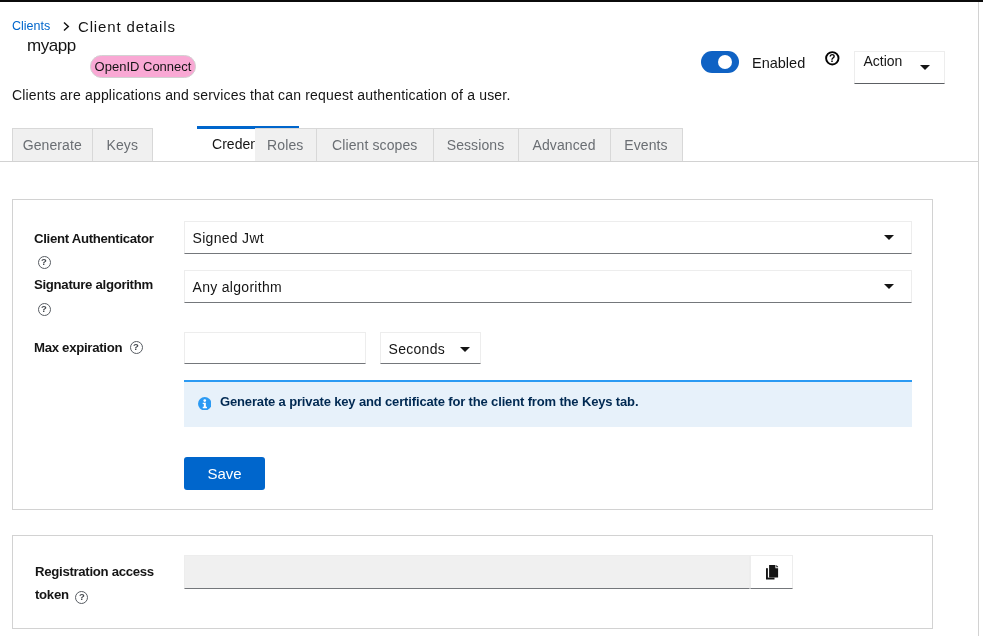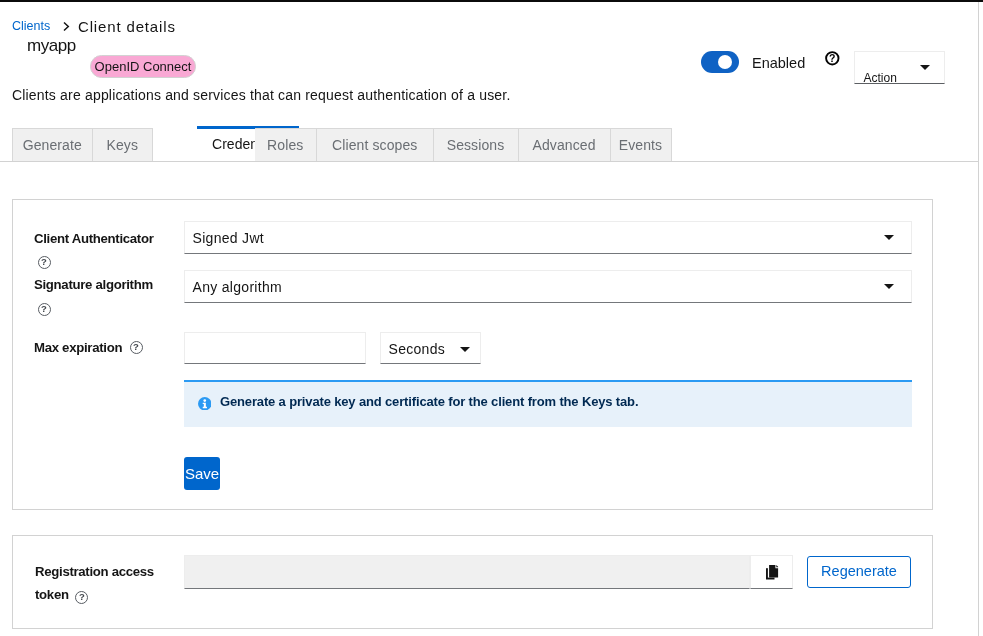--- a/index.html
+++ b/index.html
@@ -21,21 +21,21 @@
 #title { left:10px; top:36px; font-size:17px; letter-spacing:-0.45px; color:#151515;margin-left:17px; }
 #chip { left:90px; top:55px; width:106px; height:23px; border:1px solid #d2d2d2; background:#f9a8d4; border-radius:12px; font-size:13px; line-height:22px; text-align:center; color:#151515;}
 #subtitle { left:12px; top:87px; font-size:14px; letter-spacing:0.18px; color:#151515; }
 
 
 #switch { left:700.5px; top:51px; width:38px; height:21.5px; border-radius:11px; background:#0f62c4; }
 #knob { position:absolute; left:17.8px; top:3.7px; width:14px; height:14px; border-radius:50%; background:#fff; }
 #enabled { left:752px; top:54.5px; font-size:14.5px; color:#151515; }
 #helpblack { left:825px; top:51px; }
 #actionbox { left:854px; top:51px; width:91px; height:32.5px; border:1px solid #ededed; border-bottom:1.5px solid #5c5f63; background:#fff; }
-#actionbox .txt { position:absolute; left:8.5px; top:19px; font-size:12px; color:#151515; }
+#actionbox .txt { position:absolute; left:8.5px; top:1px; font-size:14px; color:#151515; }
 .caret { width:0; height:0; border-left:5px solid transparent; border-right:5px solid transparent; border-top:5.5px solid #151515; }
 #actionbox .caret { position:absolute; left:65px; top:13px; }
 
 
 #tabrow { left:0px; top:126px; width:983px; height:36px; }
 #tabline { left:0; top:161px; width:978px; height:1px; background:#d2d2d2; }
 .tab { position:absolute; top:1.5px; height:34px; background:#f0f0f0; border-top:1px solid #d8d8d8; border-right:1px solid #d8d8d8; color:#6a6e73; font-size:14px; letter-spacing:0.1px; text-align:center; line-height:32px; }
 .tab.first { border-left:1px solid #d8d8d8; }
 .tab.active { top:0; background:#fff; border:none; border-top:3px solid #0066cc; color:#151515; letter-spacing:0; height:36.5px; line-height:31px; }
 
@@ -54,21 +54,21 @@
 #sel2 { left:184px; top:270px; width:728px; height:33px; }
 #sel1 .caret, #sel2 .caret { position:absolute; left:699px; top:13px; }
 #maxinput { left:184px; top:332px; width:182px; height:32px; }
 #secbox { left:380px; top:332px; width:101px; height:32px;text-align:right; }
 #secbox .caret { position:absolute; left:78.5px; top:13.5px; }
 
 
 #alert { left:184px; top:380px; width:728px; height:47px; background:#e7f1fa; border-top:2px solid #2b9af3; }
 #alerttxt { left:220px; top:394px; font-size:13px; letter-spacing:-0.15px; font-weight:bold; color:#002952; }
 
-#save { left:184px; top:457px; width:36px; height:33px; background:#0066cc; border-radius:3px; color:#fff; font-size:15px; text-align:center; line-height:33px; }
+#save { left:184px; top:457px; width:81px; height:33px; background:#0066cc; border-radius:3px; color:#fff; font-size:15px; text-align:center; line-height:33px; }
 
 
 #reglabel { left:35px; top:559.5px; width:130px; font-size:13.2px; font-weight:bold; letter-spacing:-0.3px; line-height:23px; color:#151515; }
 #regq { left:75.3px; top:590.5px; }
 #roinput { left:184px; top:555px; width:566px; height:33.5px; background:#f0f0f0; border:1px solid #ededed; border-bottom:1px solid #74777b; }
 #copybtn { left:750px; top:555px; width:43px; height:33.5px; background:#fff; border:1px solid #ededed; border-bottom:1px solid #74777b; }
 #regen { left:807px; top:556px; width:104px; height:32px; border:1.5px solid #0066cc; border-radius:3px; color:#0066cc; font-size:14.5px; text-align:center; line-height:29px; background:#fff; }
 </style>
 </head>
 <body>
@@ -100,21 +100,21 @@
     </div>
 
   <div class="abs" id="tabrow">
     <div class="tab first" style="left:11.5px; width:81.5px;">Generate</div>
     <div class="tab" style="left:93px; width:59.5px;">Keys</div>
     <div class="tab active" style="left:152.5px; width:102px;margin-left:44px;">Credentials</div>
     <div class="tab" style="left:254.5px; width:62.5px;">Roles</div>
     <div class="tab" style="left:317px; width:116.5px;">Client scopes</div>
     <div class="tab" style="left:518.5px; width:92px;">Advanced</div>
     <div class="tab" style="left:433.5px; width:85px;">Sessions</div>
-    <div class="tab" style="left:610.5px; width:61px;">Events</div>
+    <div class="tab" style="left:610.5px; width:72px;">Events</div>
   </div>
   <div class="abs" id="tabline"></div>
 
   <div class="card" id="card1"></div>
 
   <div class="abs label" style="left:34px; top:231px;">Client Authenticator</div>
   <div class="qicon" style="left:37.5px; top:255.5px;">?</div>
   <div class="control" id="sel1">
       <span class="val">Signed Jwt</span>
       <span class="caret"></span>
@@ -151,14 +151,13 @@
   <div class="qicon" id="regq">?</div>
   <div class="abs" id="roinput"></div>
   <div class="abs" id="copybtn">
     <svg style="position:absolute; left:15px; top:9px;" width="13" height="15" viewBox="0 0 13 15">
       <rect x="0" y="3.2" width="8.5" height="11.3" fill="#151515"></rect>
       <rect x="1.9" y="1.4" width="11" height="11.2" fill="#fff"></rect>
       <path d="M3.1 0 H9.4 V3.2 H12.1 V12.6 H3.1 Z" fill="#151515"></path>
       <path d="M10.3 0 L12.1 1.8 V2.3 H10.3 Z" fill="#151515"></path>
     </svg>
   </div>
-  <div class="abs" id="regen">Regenerate</div>
 </div>
 
 </body></html>

